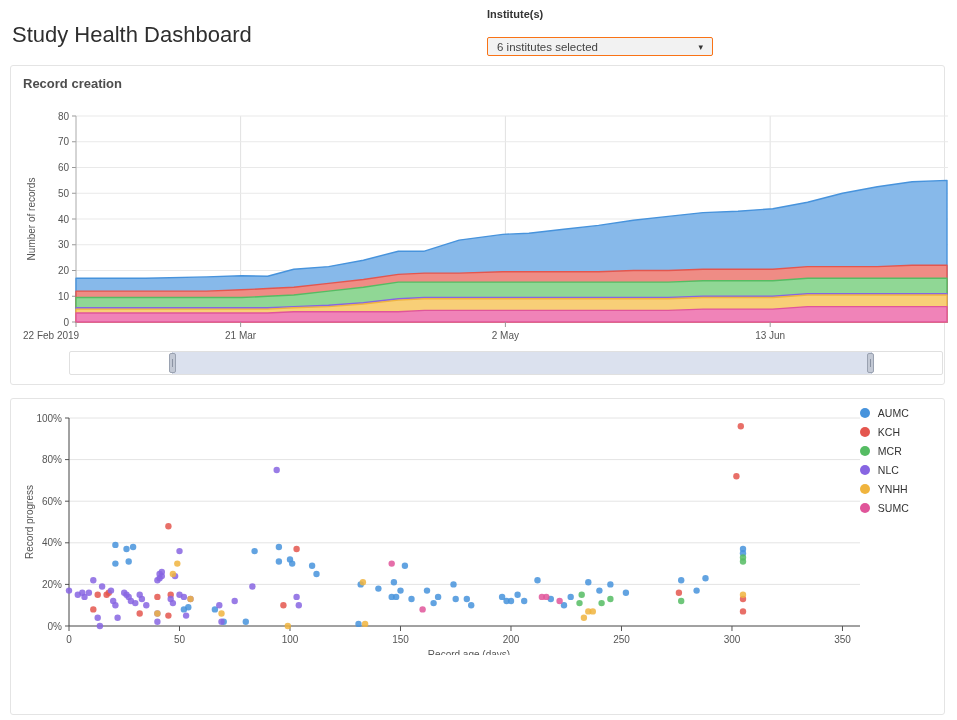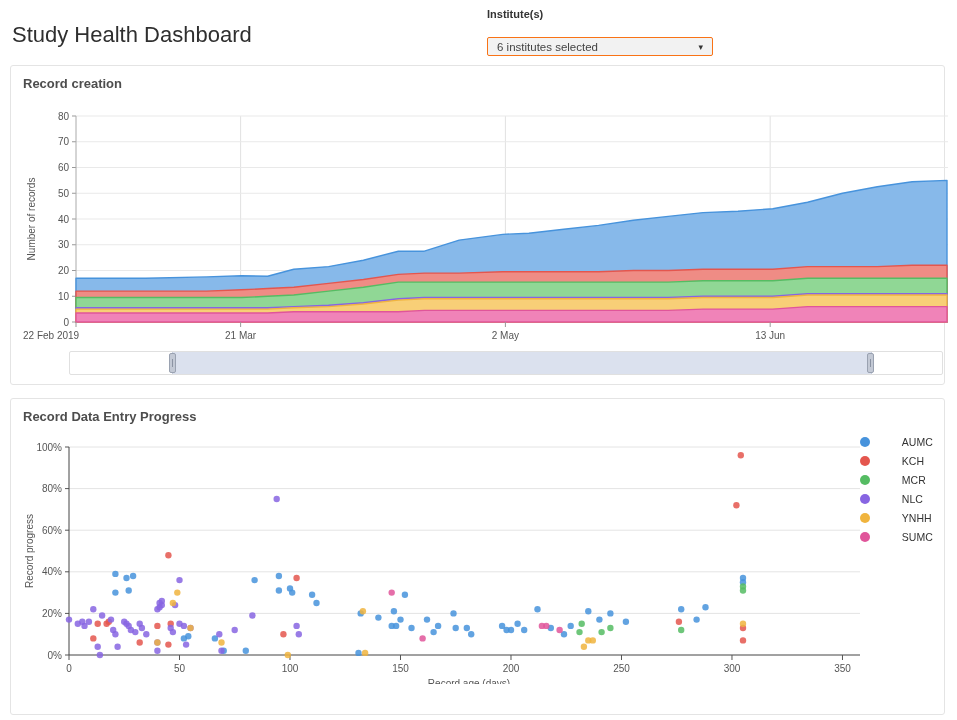--- a/index.html
+++ b/index.html
@@ -22,21 +22,21 @@
     border:1px solid #e0e0e0;border-radius:2px;}
   .slider-range{position:absolute;top:0;height:22px;background:#dbe1ee;border-left:1px solid #c6cddd;border-right:1px solid #c6cddd;}
   .slider-handle{position:absolute;top:1px;width:7px;height:20px;background:#c3c9d5;border:1px solid #9aa2b1;
     border-radius:2px;box-sizing:border-box;cursor:ew-resize;}
   .slider-handle::after{content:"";position:absolute;left:2px;top:5px;width:1px;height:8px;background:#8b93a3;}
   .scatter-row{display:flex;flex-direction:row;}
   #scatter-svg{margin-left:12px;}
   .legend{margin-top:8px;width:86px;}
   .legend-item{display:flex;align-items:center;margin-bottom:7px;cursor:pointer;}
   .legend-dot{width:10px;height:10px;border-radius:50%;margin-right:8px;flex:0 0 auto;}
-  .legend-label{font-size:10.5px;color:#333;margin-left:24px;}
+  .legend-label{font-size:10.5px;color:#333;}
 </style>
 </head>
 <body>
 
 <div class="header">
   <h1 class="page-title">Study Health Dashboard</h1>
   <div class="filter">
     <span class="filter-label">Institute(s)</span>
     <div class="select">
       <span>6 institutes selected</span>
@@ -96,21 +96,20 @@
       <text x="12" y="124" font-size="10" fill="#555" font-family="&quot;Liberation Sans&quot;,sans-serif" text-anchor="middle" transform="rotate(-90 12 124)">Number of records</text>
     </svg>
   <div class="slider">
     <div class="slider-range" id="slider-range" style="left: 102px; width: 698px;"></div>
     <div class="slider-handle" id="slider-h-left" style="left: 99px;"></div>
     <div class="slider-handle" id="slider-h-right" style="left: 797px;"></div>
   </div>
 </section>
 
 <section class="panel" id="panel-progress">
-  <h2 class="panel-title">Record Data Entry Progress</h2>
   <div class="scatter-row">
     <svg id="scatter-svg" width="855" height="256">
         <line x1="46" x2="846" y1="227" y2="227" stroke="#444"></line>
         <line x1="42" x2="46" y1="227" y2="227" stroke="#555"></line>
         <text x="39" y="230.5" font-size="10" fill="#555" font-family="&quot;Liberation Sans&quot;,sans-serif" text-anchor="end">0%</text>
         <line x1="46" x2="846" y1="185.4" y2="185.4" stroke="#e4e4e4"></line>
         <line x1="42" x2="46" y1="185.4" y2="185.4" stroke="#555"></line>
         <text x="39" y="188.9" font-size="10" fill="#555" font-family="&quot;Liberation Sans&quot;,sans-serif" text-anchor="end">20%</text>
         <line x1="46" x2="846" y1="143.8" y2="143.8" stroke="#e4e4e4"></line>
         <line x1="42" x2="46" y1="143.8" y2="143.8" stroke="#555"></line>

